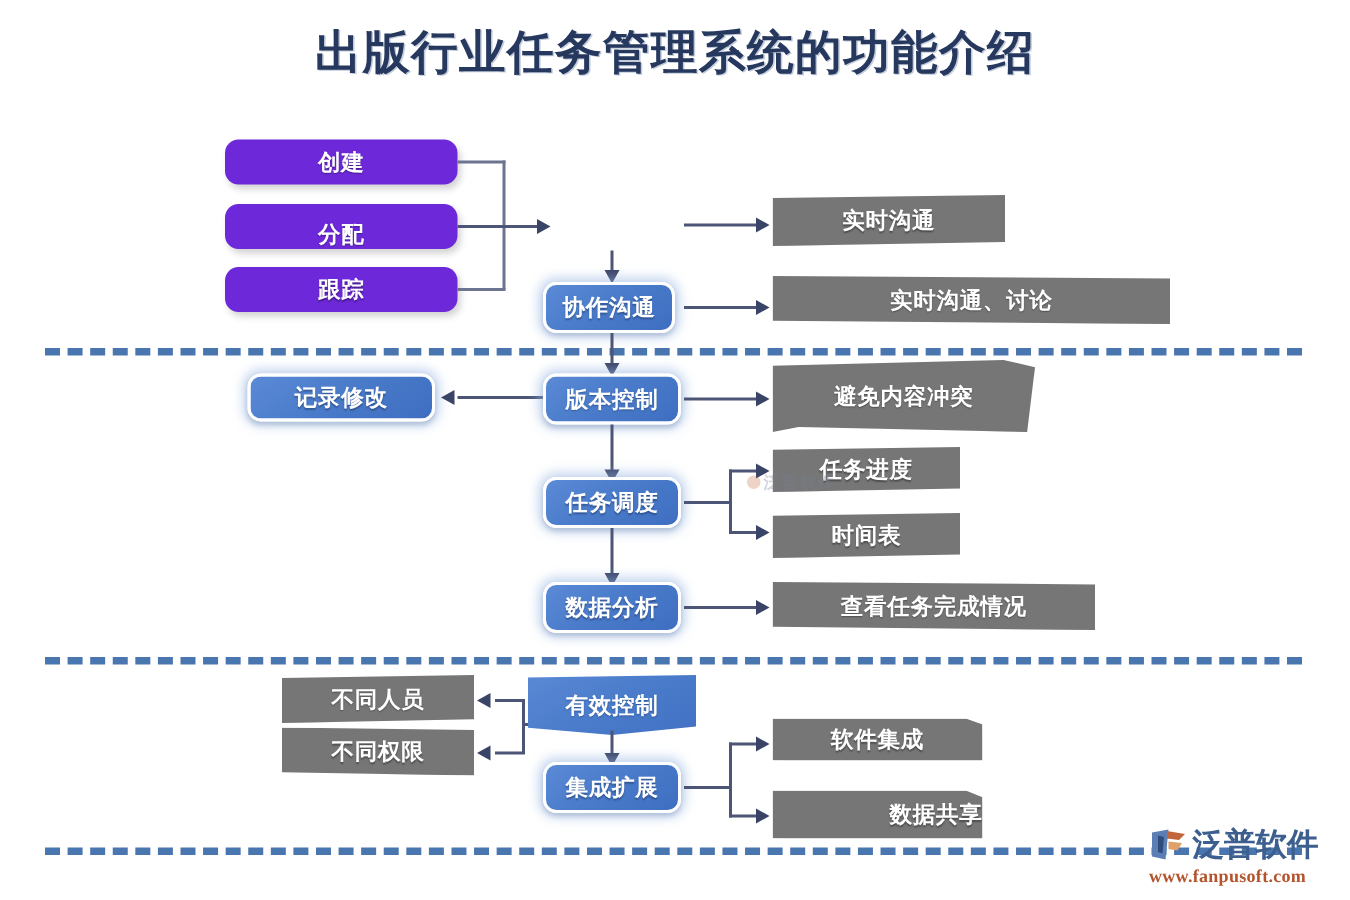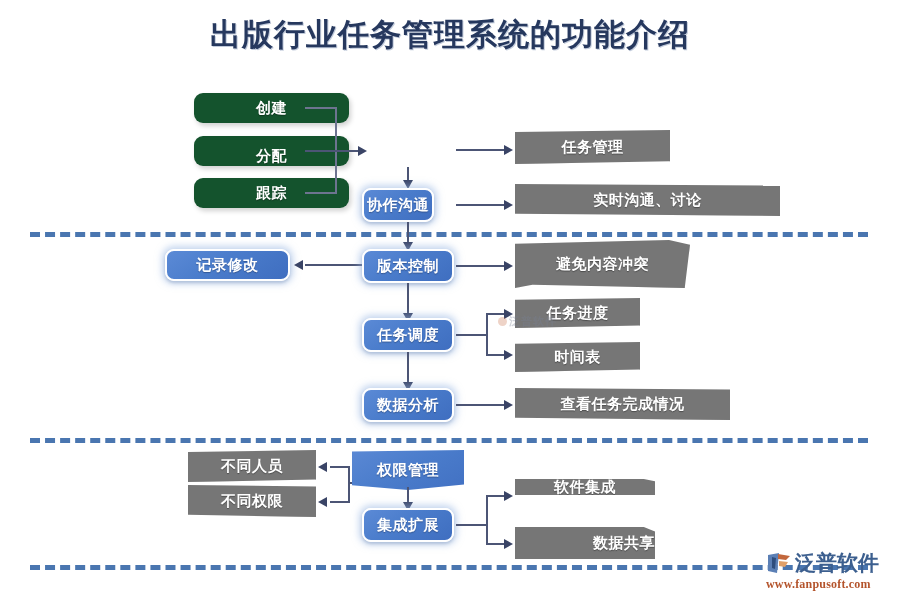--- a/index.html
+++ b/index.html
@@ -42,25 +42,24 @@
     background:linear-gradient(145deg,#5b8ad6 0%,#4a7ccb 45%,#3f6ec0 100%);
     border:2px solid #ffffff;
     border-radius:9px;
     box-shadow:0 0 7px 3px rgba(150,180,225,.55),
                0 2px 3px rgba(40,60,100,.25);
     text-shadow:0 1px 1px rgba(25,45,85,.45);
   }
 
   
   .gray-round{
-    background:#14532d;
+    background:#6d28d9;
     border-radius:9px;
     box-shadow:2px 3px 5px rgba(0,0,0,.18);
     text-shadow:0 1px 1px rgba(0,0,0,.35);
-    margin-left:44px;
   }
 
   
   .gray-skew{
     background:#767676;
     box-shadow:4px 5px 6px rgba(0,0,0,.22);
     text-shadow:0 1px 1px rgba(0,0,0,.35);
   }
   .gray-skew.s1{clip-path:polygon(0 6%, 100% 0, 100% 92%, 0 100%);}
   .gray-skew.s2{clip-path:polygon(0 0, 100% 5%, 100% 100%, 0 93%);}
@@ -146,27 +145,27 @@
   <div class="ln lh thin" style="left:305px;top:107px;width:32px;"></div>
   <div class="ln lh thin" style="left:305px;top:192px;width:32px;"></div>
   <div class="ln lv thin" style="left:335px;top:107px;height:86px;"></div>
   <div class="ln lh" style="left:305px;top:150px;width:55px;"></div>
   <div class="arrow right" style="left:358px;top:146px;"></div>
 
 
   <div class="ln lh" style="left:456px;top:149px;width:50px;"></div>
   <div class="arrow right" style="left:504px;top:145px;"></div>
   <div class="node gray-skew s1" style="left:515px;top:130px;width:155px;height:34px;">
-    <span>任务管理</span>
+    <span>实时沟通</span>
   </div>
 
   <div class="ln lv" style="left:407px;top:167px;height:15px;"></div>
   <div class="arrow down" style="left:403px;top:180px;"></div>
 
-  <div class="node blue" style="left:362px;top:188px;width:72px;height:34px;">
+  <div class="node blue" style="left:362px;top:188px;width:88px;height:34px;">
     <span>协作沟通</span>
   </div>
 
   <div class="ln lh" style="left:456px;top:204px;width:50px;"></div>
   <div class="arrow right" style="left:504px;top:200px;"></div>
   <div class="node gray-skew s2" style="left:515px;top:184px;width:265px;height:32px;">
     <span>实时沟通、讨论</span>
   </div>
 
   <div class="ln lv" style="left:407px;top:222px;height:22px;"></div>
@@ -231,38 +230,38 @@
   </div>
 
   <div class="ln lh" style="left:330px;top:466px;width:20px;"></div>
   <div class="arrow left" style="left:318px;top:462px;"></div>
   <div class="ln lh" style="left:330px;top:501px;width:20px;"></div>
   <div class="arrow left" style="left:318px;top:497px;"></div>
   <div class="ln lv" style="left:348px;top:466px;height:36px;"></div>
   <div class="ln lh" style="left:348px;top:482px;width:18px;"></div>
 
   <div class="node blue-skew" style="left:352px;top:450px;width:112px;height:40px;">
-    <span>权限管理</span>
+    <span>有效控制</span>
   </div>
 
   <div class="ln lv" style="left:407px;top:487px;height:17px;"></div>
   <div class="arrow down" style="left:403px;top:502px;"></div>
 
   <div class="node blue" style="left:362px;top:508px;width:92px;height:34px;">
     <span>集成扩展</span>
   </div>
 
   <div class="ln lh" style="left:456px;top:524px;width:32px;"></div>
   <div class="ln lv" style="left:486px;top:495px;height:50px;"></div>
   <div class="ln lh" style="left:486px;top:495px;width:20px;"></div>
   <div class="arrow right" style="left:504px;top:491px;"></div>
   <div class="ln lh" style="left:486px;top:543px;width:20px;"></div>
   <div class="arrow right" style="left:504px;top:539px;"></div>
 
-  <div class="node gray-skew s4" style="left:515px;top:479px;width:140px;height:16px;">
+  <div class="node gray-skew s4" style="left:515px;top:479px;width:140px;height:28px;">
     <span>软件集成</span>
   </div>
   <div class="node gray-skew s4" style="left:515px;top:527px;width:140px;height:32px;justify-content:flex-end;">
     <span>数据共享</span>
   </div>
 
   <div class="watermark">
     <span class="wm-dot"></span><span>泛普软件</span>
   </div>
 

